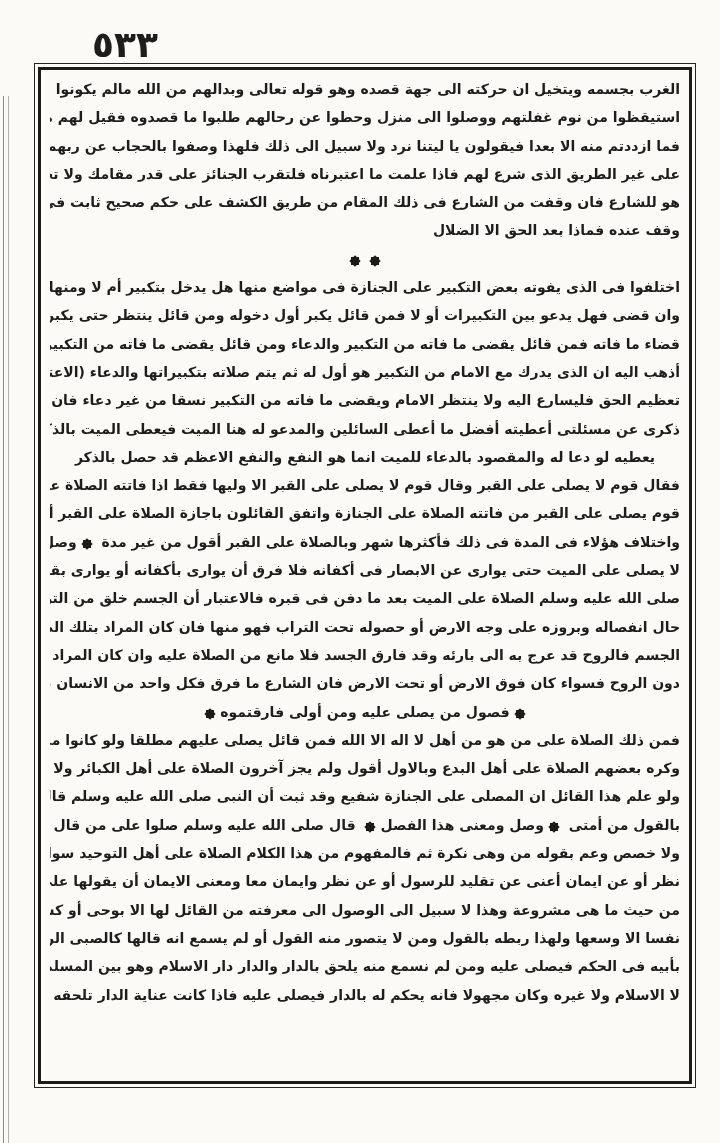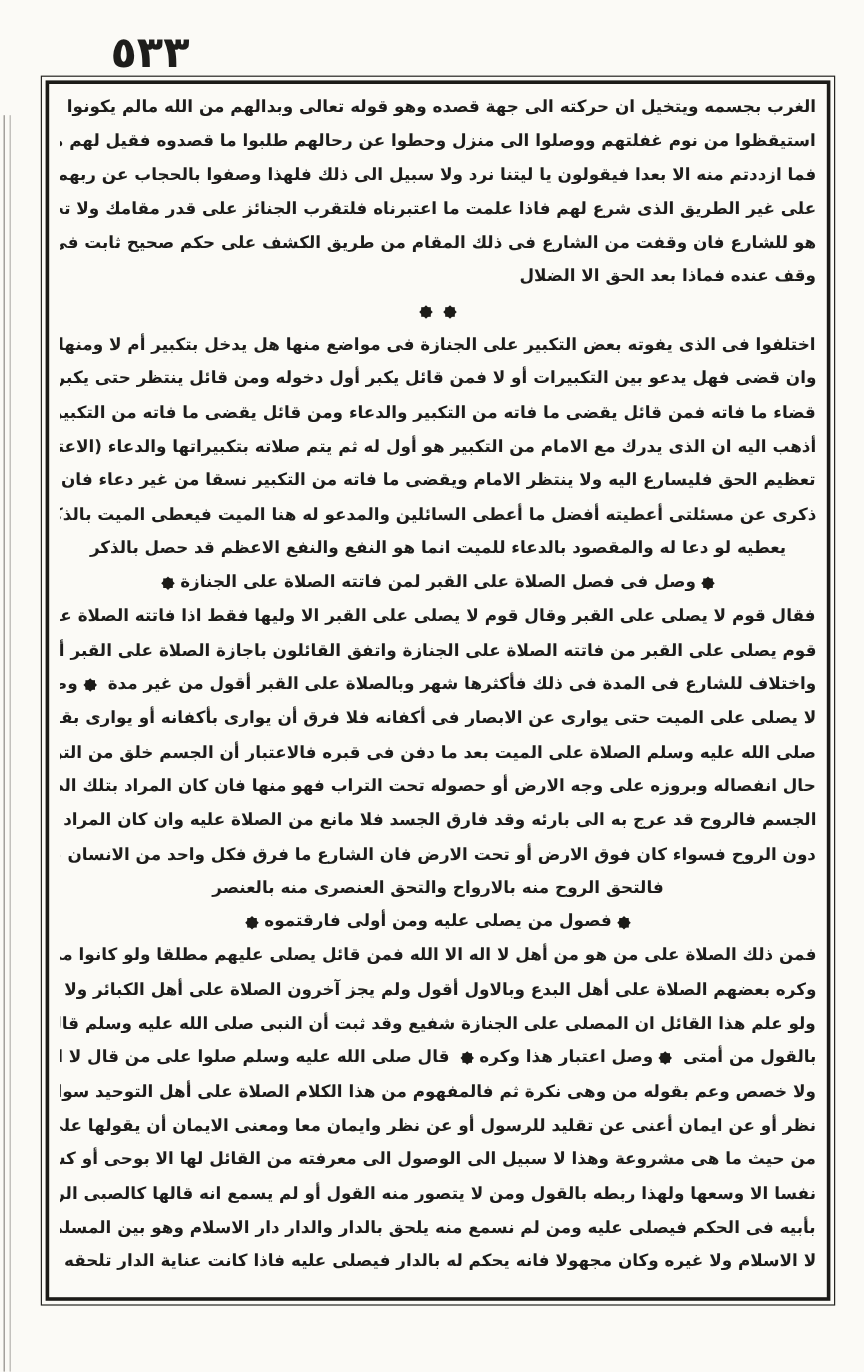--- a/index.html
+++ b/index.html
@@ -65,35 +65,33 @@
       <div class="tline"><span>هو للشارع فان وقفت من الشارع فى ذلك المقام من طريق الكشف على حكم صحيح ثابت فى ذلك فاعمل به ولا تتعداه</span></div>
       <div class="tline end"><span>وقف عنده فماذا بعد الحق الا الضلال</span></div>
       <div class="tline header"><span class="orn"></span><span class="orn"></span></div>
       <div class="tline"><span>اختلفوا فى الذى يفوته بعض التكبير على الجنازة فى مواضع منها هل يدخل بتكبير أم لا ومنها هل يقضى ما فاته أم لا</span></div>
       <div class="tline"><span>وان قضى فهل يدعو بين التكبيرات أو لا فمن قائل يكبر أول دخوله ومن قائل ينتظر حتى يكبر الامام وحينئذ يكبر وأما</span></div>
       <div class="tline"><span>قضاء ما فاته فمن قائل يقضى ما فاته من التكبير والدعاء ومن قائل يقضى ما فاته من التكبير نسقا من غير دعاء والذى</span></div>
       <div class="tline"><span>أذهب اليه ان الذى يدرك مع الامام من التكبير هو أول له ثم يتم صلاته بتكبيراتها والدعاء (الاعتبار) التكبير</span></div>
       <div class="tline"><span>تعظيم الحق فليسارع اليه ولا ينتظر الامام ويقضى ما فاته من التكبير نسقا من غير دعاء فان الله تعالى يقول من شغله</span></div>
       <div class="tline"><span>ذكرى عن مسئلتى أعطيته أفضل ما أعطى السائلين والمدعو له هنا الميت فيعطى الميت بالذكر من المصلى أفضل ما</span></div>
       <div class="tline center"><span>يعطيه لو دعا له والمقصود بالدعاء للميت انما هو النفع والنفع الاعظم قد حصل بالذكر</span></div>
-      <div class="tline header"><span class="orn"></span><span>وصل فى فصل الصلاة على القبر لمن فاتته الصلاة على الجنازة</span><span class="orn"></span></div>
       <div class="tline"><span>فقال قوم لا يصلى على القبر وقال قوم لا يصلى على القبر الا وليها فقط اذا فاتته الصلاة عليها وكان قد صلى عليها غير وليها وقال</span></div>
       <div class="tline"><span>قوم يصلى على القبر من فاتته الصلاة على الجنازة واتفق القائلون باجازة الصلاة على القبر أن من شرط ذلك حدوث الدفن</span></div>
-      <div class="tline"><span>واختلاف للشارع فى المدة فى ذلك فأكثرها شهر وبالصلاة على القبر أقول من غير مدة </span><span class="orn"></span><span class="inline-heading">وصل الاعتبار فى هذا الفصل</span></div>
+      <div class="tline"><span>واختلاف هؤلاء فى المدة فى ذلك فأكثرها شهر وبالصلاة على القبر أقول من غير مدة </span><span class="orn"></span><span class="inline-heading">وصل الاعتبار فى هذا الفصل</span></div>
       <div class="tline"><span>لا يصلى على الميت حتى يوارى عن الابصار فى أكفانه فلا فرق أن يوارى بأكفانه أو يوارى بقبره وقد ثبت عن النبى</span></div>
       <div class="tline"><span>صلى الله عليه وسلم الصلاة على الميت بعد ما دفن فى قبره فالاعتبار أن الجسم خلق من التراب وعاد الى أصله فلا فرق بينه فى</span></div>
       <div class="tline"><span>حال انفصاله وبروزه على وجه الارض أو حصوله تحت التراب فهو منها فان كان المراد بتلك الصلاة الروح المدبر لهذا</span></div>
       <div class="tline"><span>الجسم فالروح قد عرج به الى بارئه وقد فارق الجسد فلا مانع من الصلاة عليه وان كان المراد بتلك الصلاة الجسد</span></div>
       <div class="tline"><span>دون الروح فسواء كان فوق الارض أو تحت الارض فان الشارع ما فرق فكل واحد من الانسان قد رجع الى أصله</span></div>
-      <div class="tline center"><span>فالتحق الروح منه بالارواح والتحق العنصرى منه بالعنصر</span></div>
       <div class="tline header"><span class="orn"></span><span>فصول من يصلى عليه ومن أولى فارقتموه</span><span class="orn"></span></div>
       <div class="tline"><span>فمن ذلك الصلاة على من هو من أهل لا اله الا الله فمن قائل يصلى عليهم مطلقا ولو كانوا من أهل الكبائر والاهواء والبدع</span></div>
       <div class="tline"><span>وكره بعضهم الصلاة على أهل البدع وبالاول أقول ولم يجز آخرون الصلاة على أهل الكبائر ولا على أهل البغى والبدع</span></div>
       <div class="tline"><span>ولو علم هذا القائل ان المصلى على الجنازة شفيع وقد ثبت أن النبى صلى الله عليه وسلم قال خبأت دعوتى شفاعة لاهل</span></div>
-      <div class="tline"><span>بالقول من أمتى </span><span class="orn"></span><span class="inline-heading">وصل اعتبار هذا وكره</span><span class="orn"></span><span> قال صلى الله عليه وسلم صلوا على من قال لا اله الا الله ولم يفصل</span></div>
+      <div class="tline"><span>بالقول من أمتى </span><span class="orn"></span><span class="inline-heading">وصل ومعنى هذا الفصل</span><span class="orn"></span><span> قال صلى الله عليه وسلم صلوا على من قال لا اله الا الله ولم يفصل</span></div>
       <div class="tline"><span>ولا خصص وعم بقوله من وهى نكرة ثم فالمفهوم من هذا الكلام الصلاة على أهل التوحيد سواء كان توحيدهم عن</span></div>
       <div class="tline"><span>نظر أو عن ايمان أعنى عن تقليد للرسول أو عن نظر وايمان معا ومعنى الايمان أن يقولها على جهة القربة المشروعة</span></div>
       <div class="tline"><span>من حيث ما هى مشروعة وهذا لا سبيل الى الوصول الى معرفته من القائل لها الا بوحى أو كشف فانه غيب وما كلف الله</span></div>
       <div class="tline"><span>نفسا الا وسعها ولهذا ربطه بالقول ومن لا يتصور منه القول أو لم يسمع انه قالها كالصبى الرضيع فان الرضيع يلحق</span></div>
       <div class="tline"><span>بأبيه فى الحكم فيصلى عليه ومن لم نسمع منه يلحق بالدار والدار دار الاسلام وهو بين المسلمين ولم يعرف منه دين أصلا</span></div>
       <div class="tline"><span>لا الاسلام ولا غيره وكان مجهولا فانه يحكم له بالدار فيصلى عليه فاذا كانت عناية الدار تلحقه بالمحقق اسلامه فما ظنك</span></div>
     </div>
 </div>
 
 </body></html>

